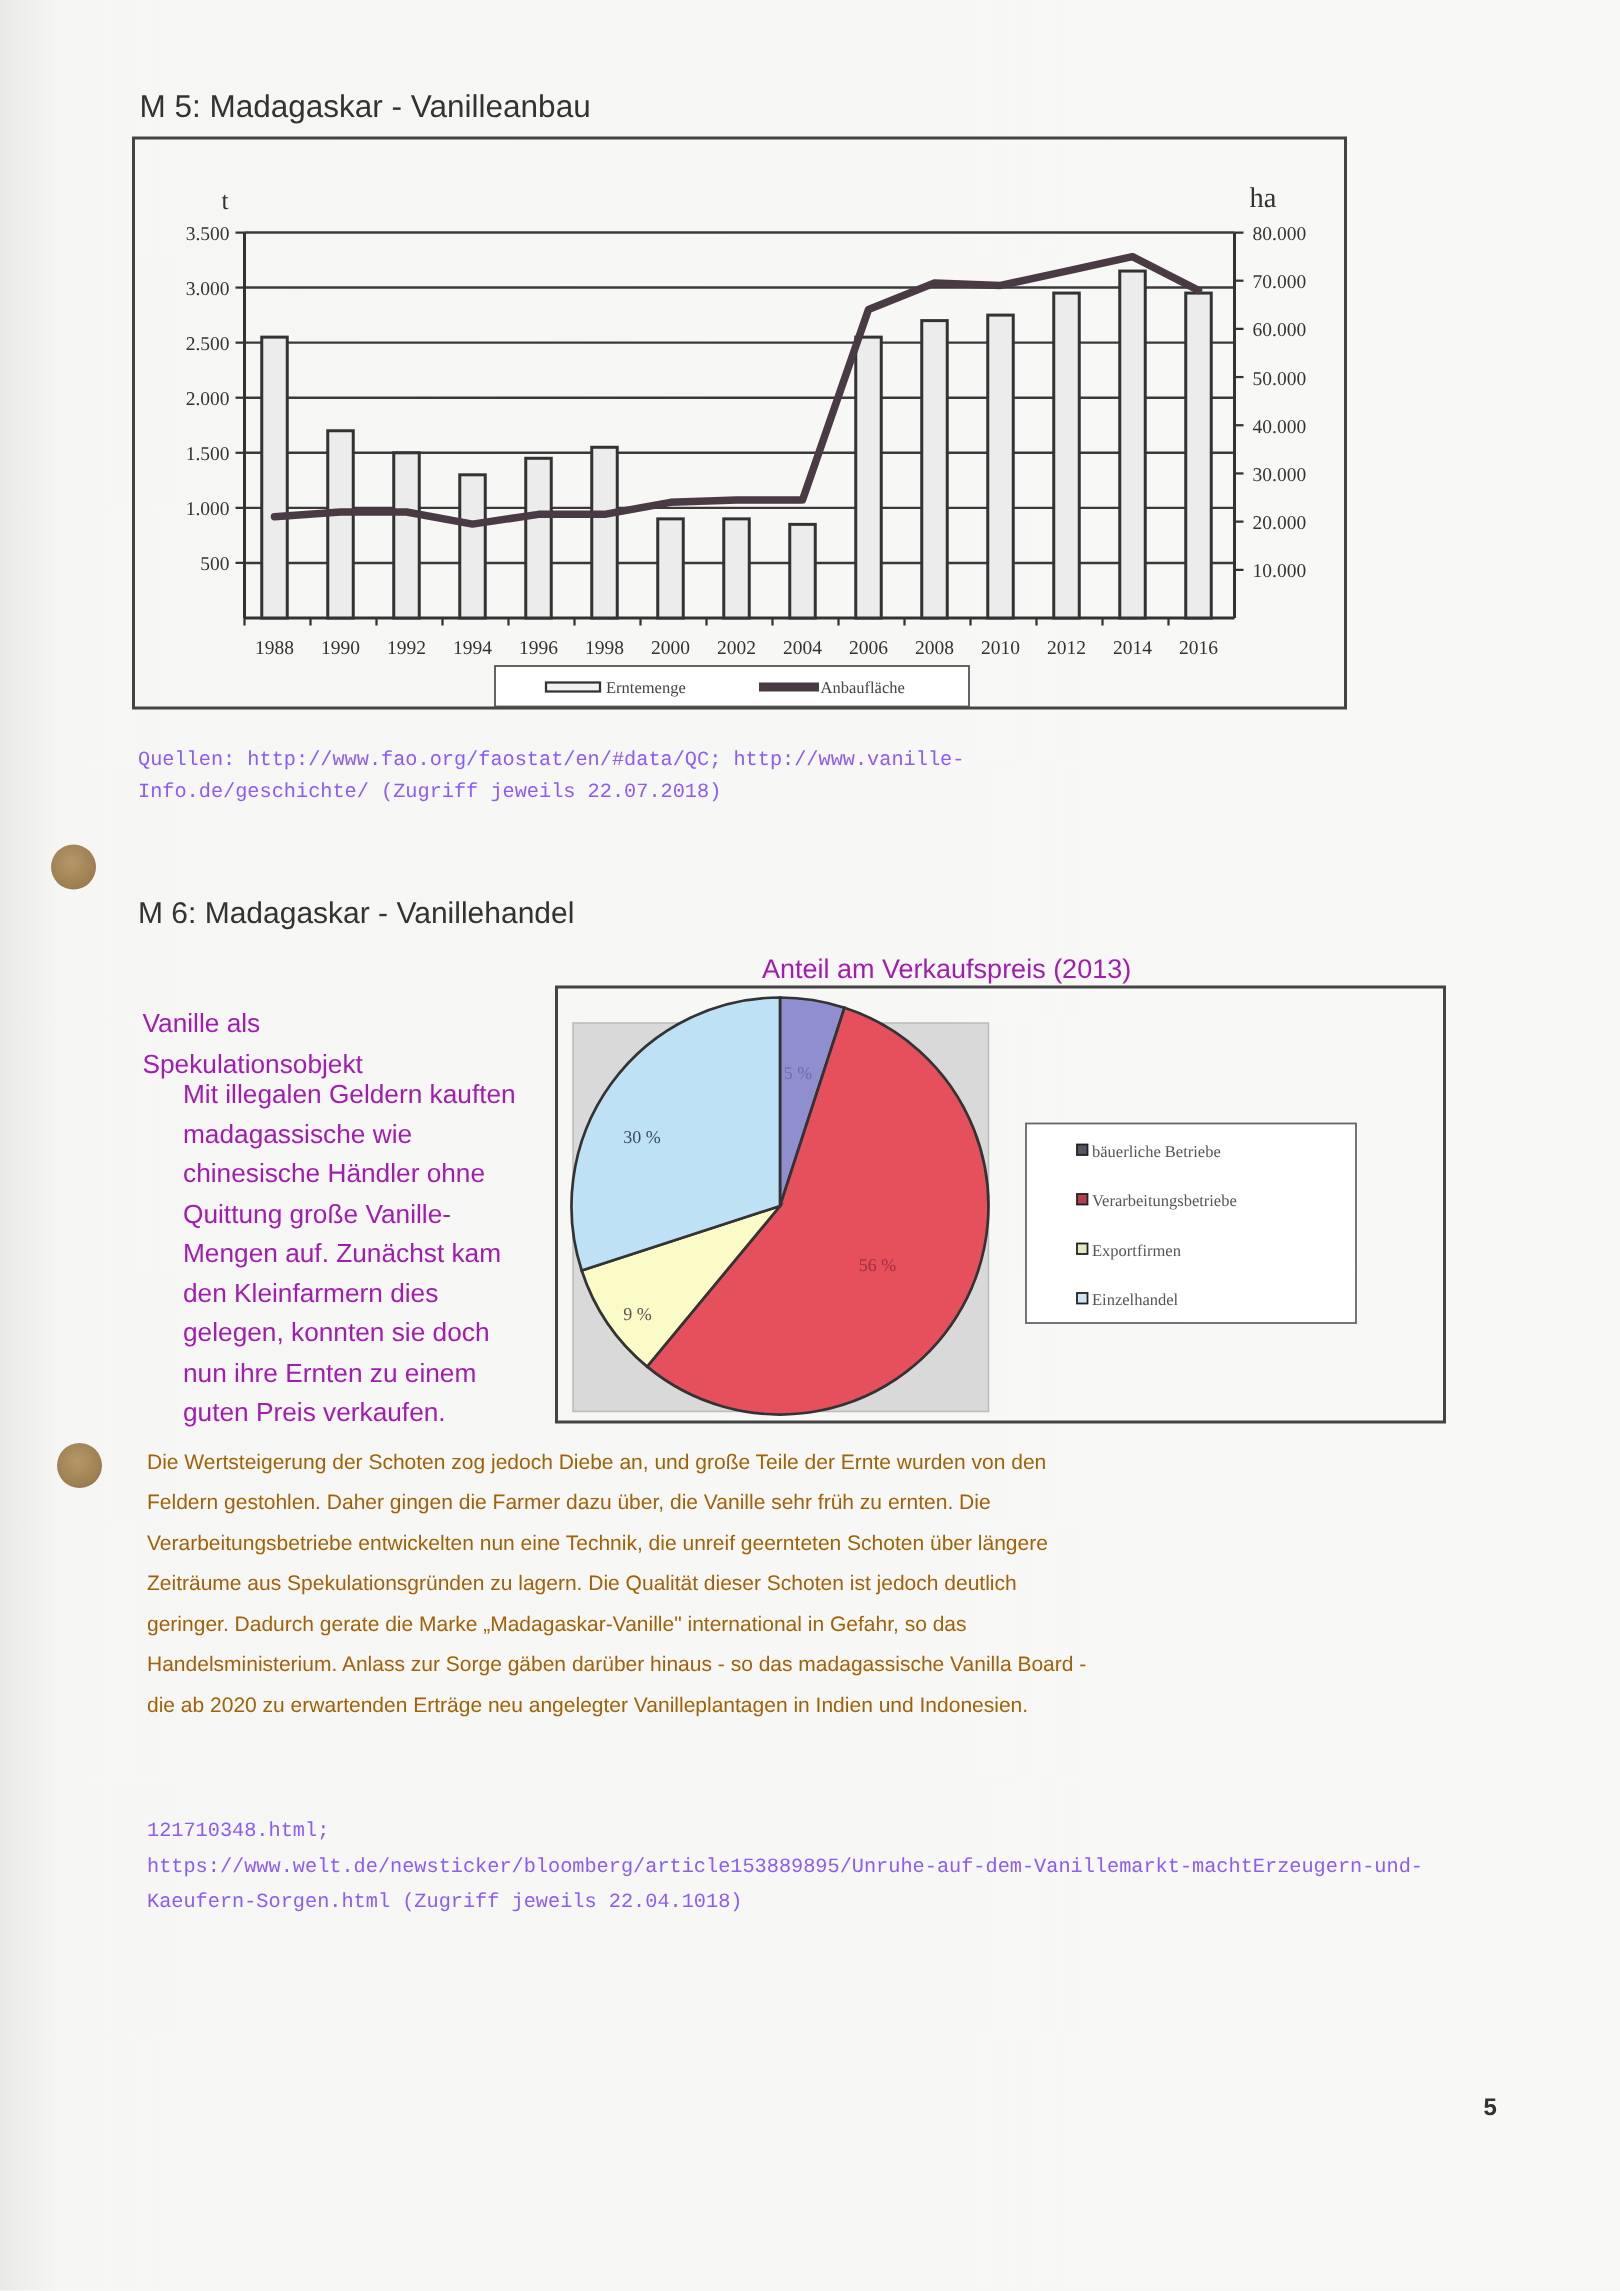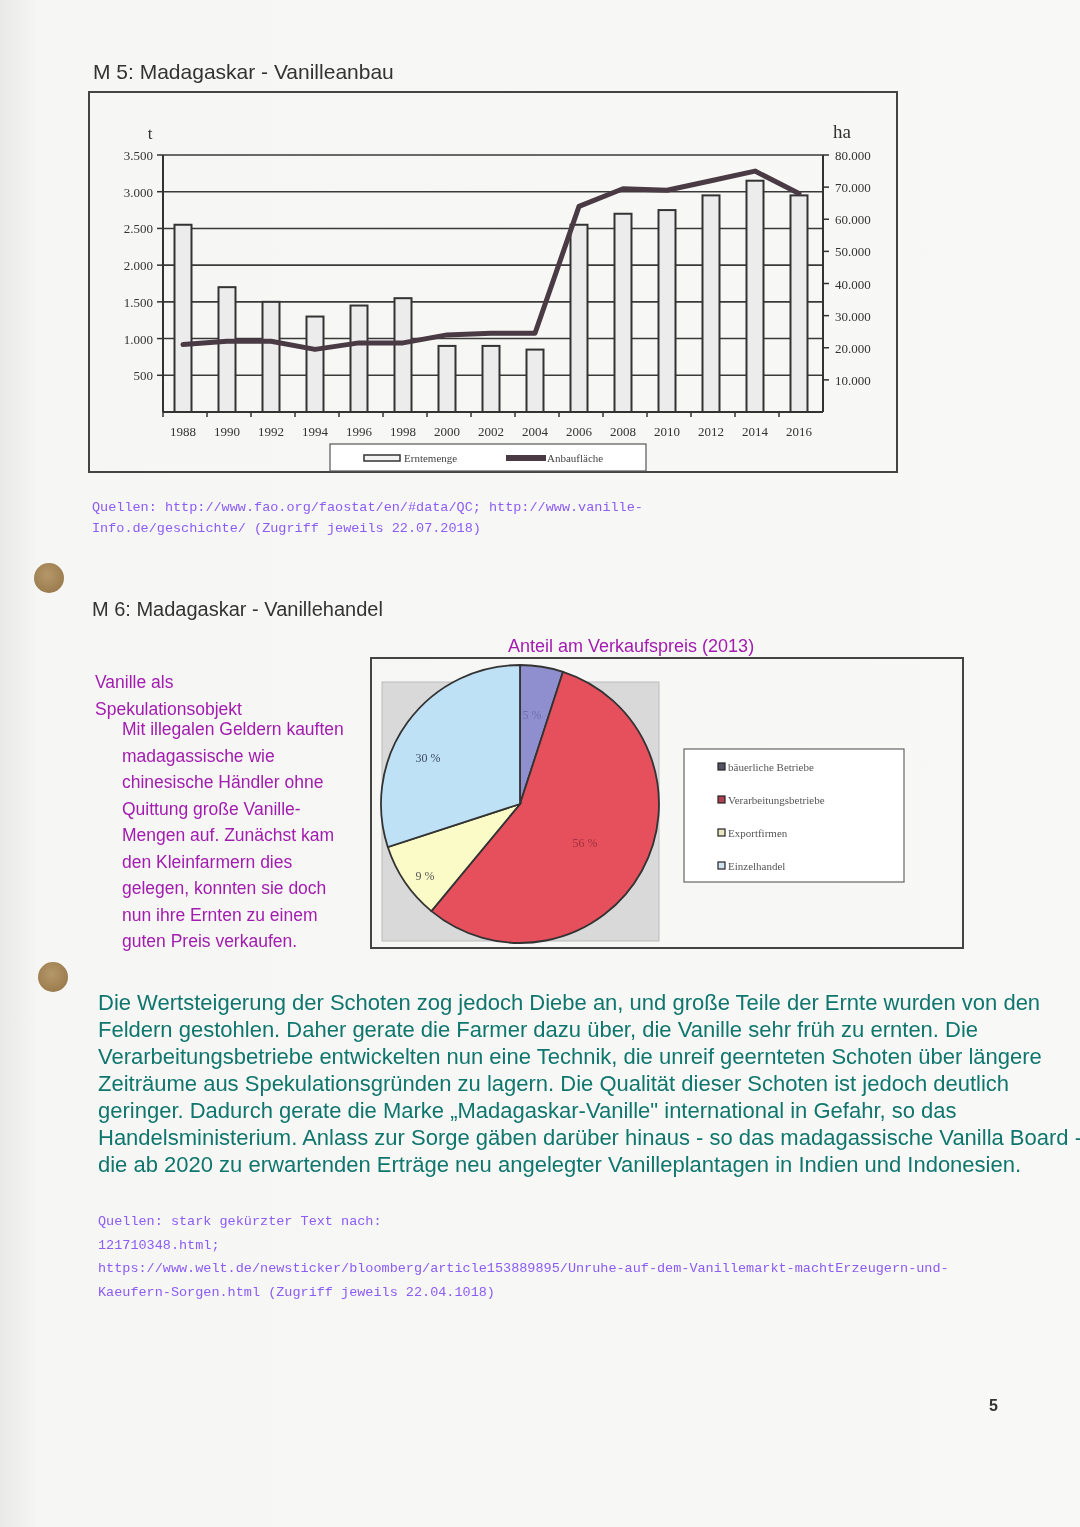--- a/index.html
+++ b/index.html
@@ -16,22 +16,22 @@
   .title { position: absolute; font-size: 21px; color: #333; }
   .chart1-box { position: absolute; left: 88px; top: 91px; width: 810px; height: 382px;
     border: 2px solid #444; box-sizing: border-box; }
   .chart1-svg { position: absolute; left: 88px; top: 91px; }
   .src { position: absolute; font-size: 13.5px; line-height: 21px; color: #8b5cf6; font-family: Liberation Mono, monospace; }
   .pie-title { position: absolute; left: 508px; top: 636px; font-size: 18px; color: #a21caf; }
   .pie-box { position: absolute; left: 370px; top: 657px; width: 594px; height: 292px;
     border: 2px solid #444; box-sizing: border-box; }
   .pie-svg { position: absolute; left: 370px; top: 657px; }
   .side-text { position: absolute; left: 95px; font-size: 17.5px; line-height: 26.5px; color: #a21caf; }
-  .body-text { position: absolute; left: 98px; top: 989px; width: 900px; font-size: 22px;
-    line-height: 27px; color: #0f766e; }
+  .body-text { position: absolute; left: 98px; top: 961px; width: 900px; font-size: 14px;
+    line-height: 27px; color: #a16207; }
   .body-text p { margin: 0; white-space: nowrap; }
   .page-num { position: absolute; left: 989px; top: 1397px; font-size: 16px; font-weight: bold; color: #333; }
 </style>
 </head>
 <body>
 
 <div class="page-edge"></div>
 <div class="hole" style="left:34px; top:563px;"></div>
 <div class="hole" style="left:38px; top:962px;"></div>
 
@@ -179,28 +179,27 @@
       <text x="358" y="147" font-size="11" font-family="&quot;Liberation Serif&quot;, serif" fill="#555">Verarbeitungsbetriebe</text>
       <rect x="348" y="172" width="7" height="7" fill="#e8e8c0" stroke="#222" stroke-width="1.2"></rect>
       <text x="358" y="180" font-size="11" font-family="&quot;Liberation Serif&quot;, serif" fill="#555">Exportfirmen</text>
       <rect x="348" y="205" width="7" height="7" fill="#cfe4f0" stroke="#222" stroke-width="1.2"></rect>
       <text x="358" y="213" font-size="11" font-family="&quot;Liberation Serif&quot;, serif" fill="#555">Einzelhandel</text>
     </g>
   </svg>
 
 <div class="body-text" id="body-lines">
     <p>Die Wertsteigerung der Schoten zog jedoch Diebe an, und große Teile der Ernte wurden von den</p>
-    <p>Feldern gestohlen. Daher gerate die Farmer dazu über, die Vanille sehr früh zu ernten. Die</p>
+    <p>Feldern gestohlen. Daher gingen die Farmer dazu über, die Vanille sehr früh zu ernten. Die</p>
     <p>Verarbeitungsbetriebe entwickelten nun eine Technik, die unreif geernteten Schoten über längere</p>
     <p>Zeiträume aus Spekulationsgründen zu lagern. Die Qualität dieser Schoten ist jedoch deutlich</p>
     <p>geringer. Dadurch gerate die Marke „Madagaskar-Vanille" international in Gefahr, so das</p>
     <p>Handelsministerium. Anlass zur Sorge gäben darüber hinaus - so das madagassische Vanilla Board -</p>
     <p>die ab 2020 zu erwartenden Erträge neu angelegter Vanilleplantagen in Indien und Indonesien.</p>
   </div>
 
 <div class="src" id="m6-sources" style="left:98px; top:1210px; font-size:13.5px; line-height:23.5px;">
-    <div>Quellen: stark gekürzter Text nach:</div>
     <div>121710348.html;</div>
     <div>https://www.welt.de/newsticker/bloomberg/article153889895/Unruhe-auf-dem-Vanillemarkt-machtErzeugern-und-</div>
     <div>Kaeufern-Sorgen.html (Zugriff jeweils 22.04.1018)</div>
   </div>
 
 <div class="page-num">5</div>
 
 </body></html>

